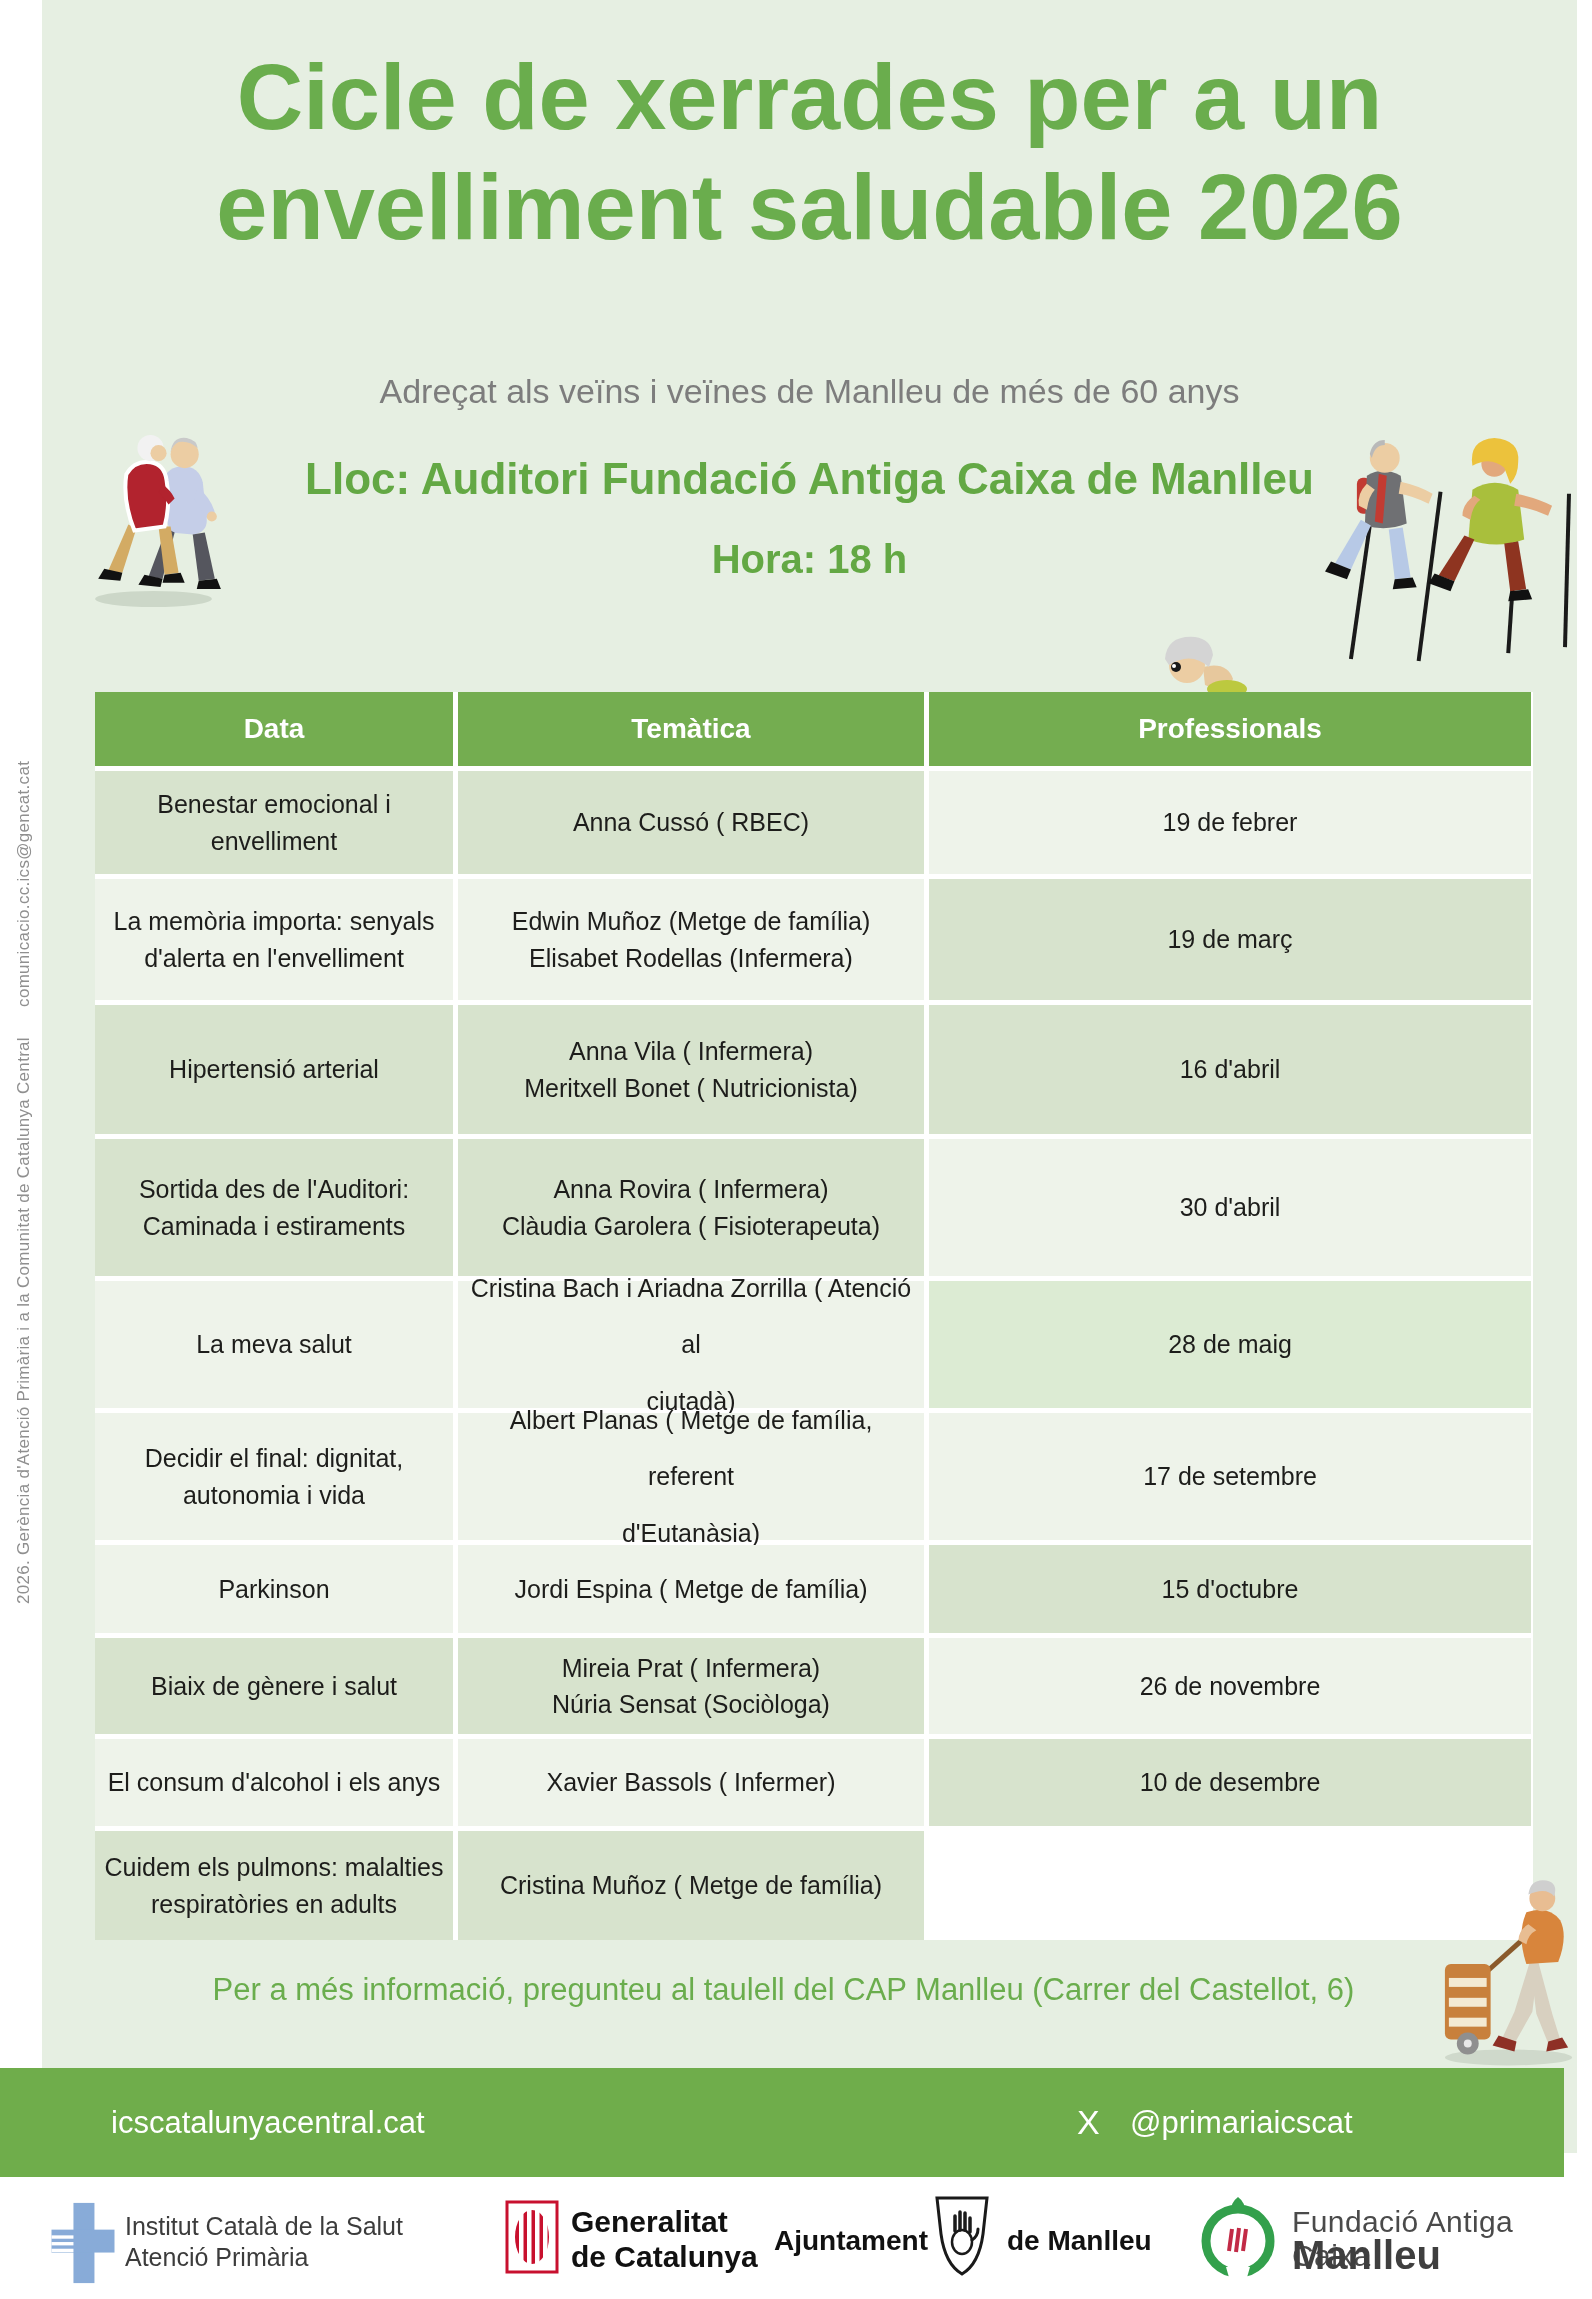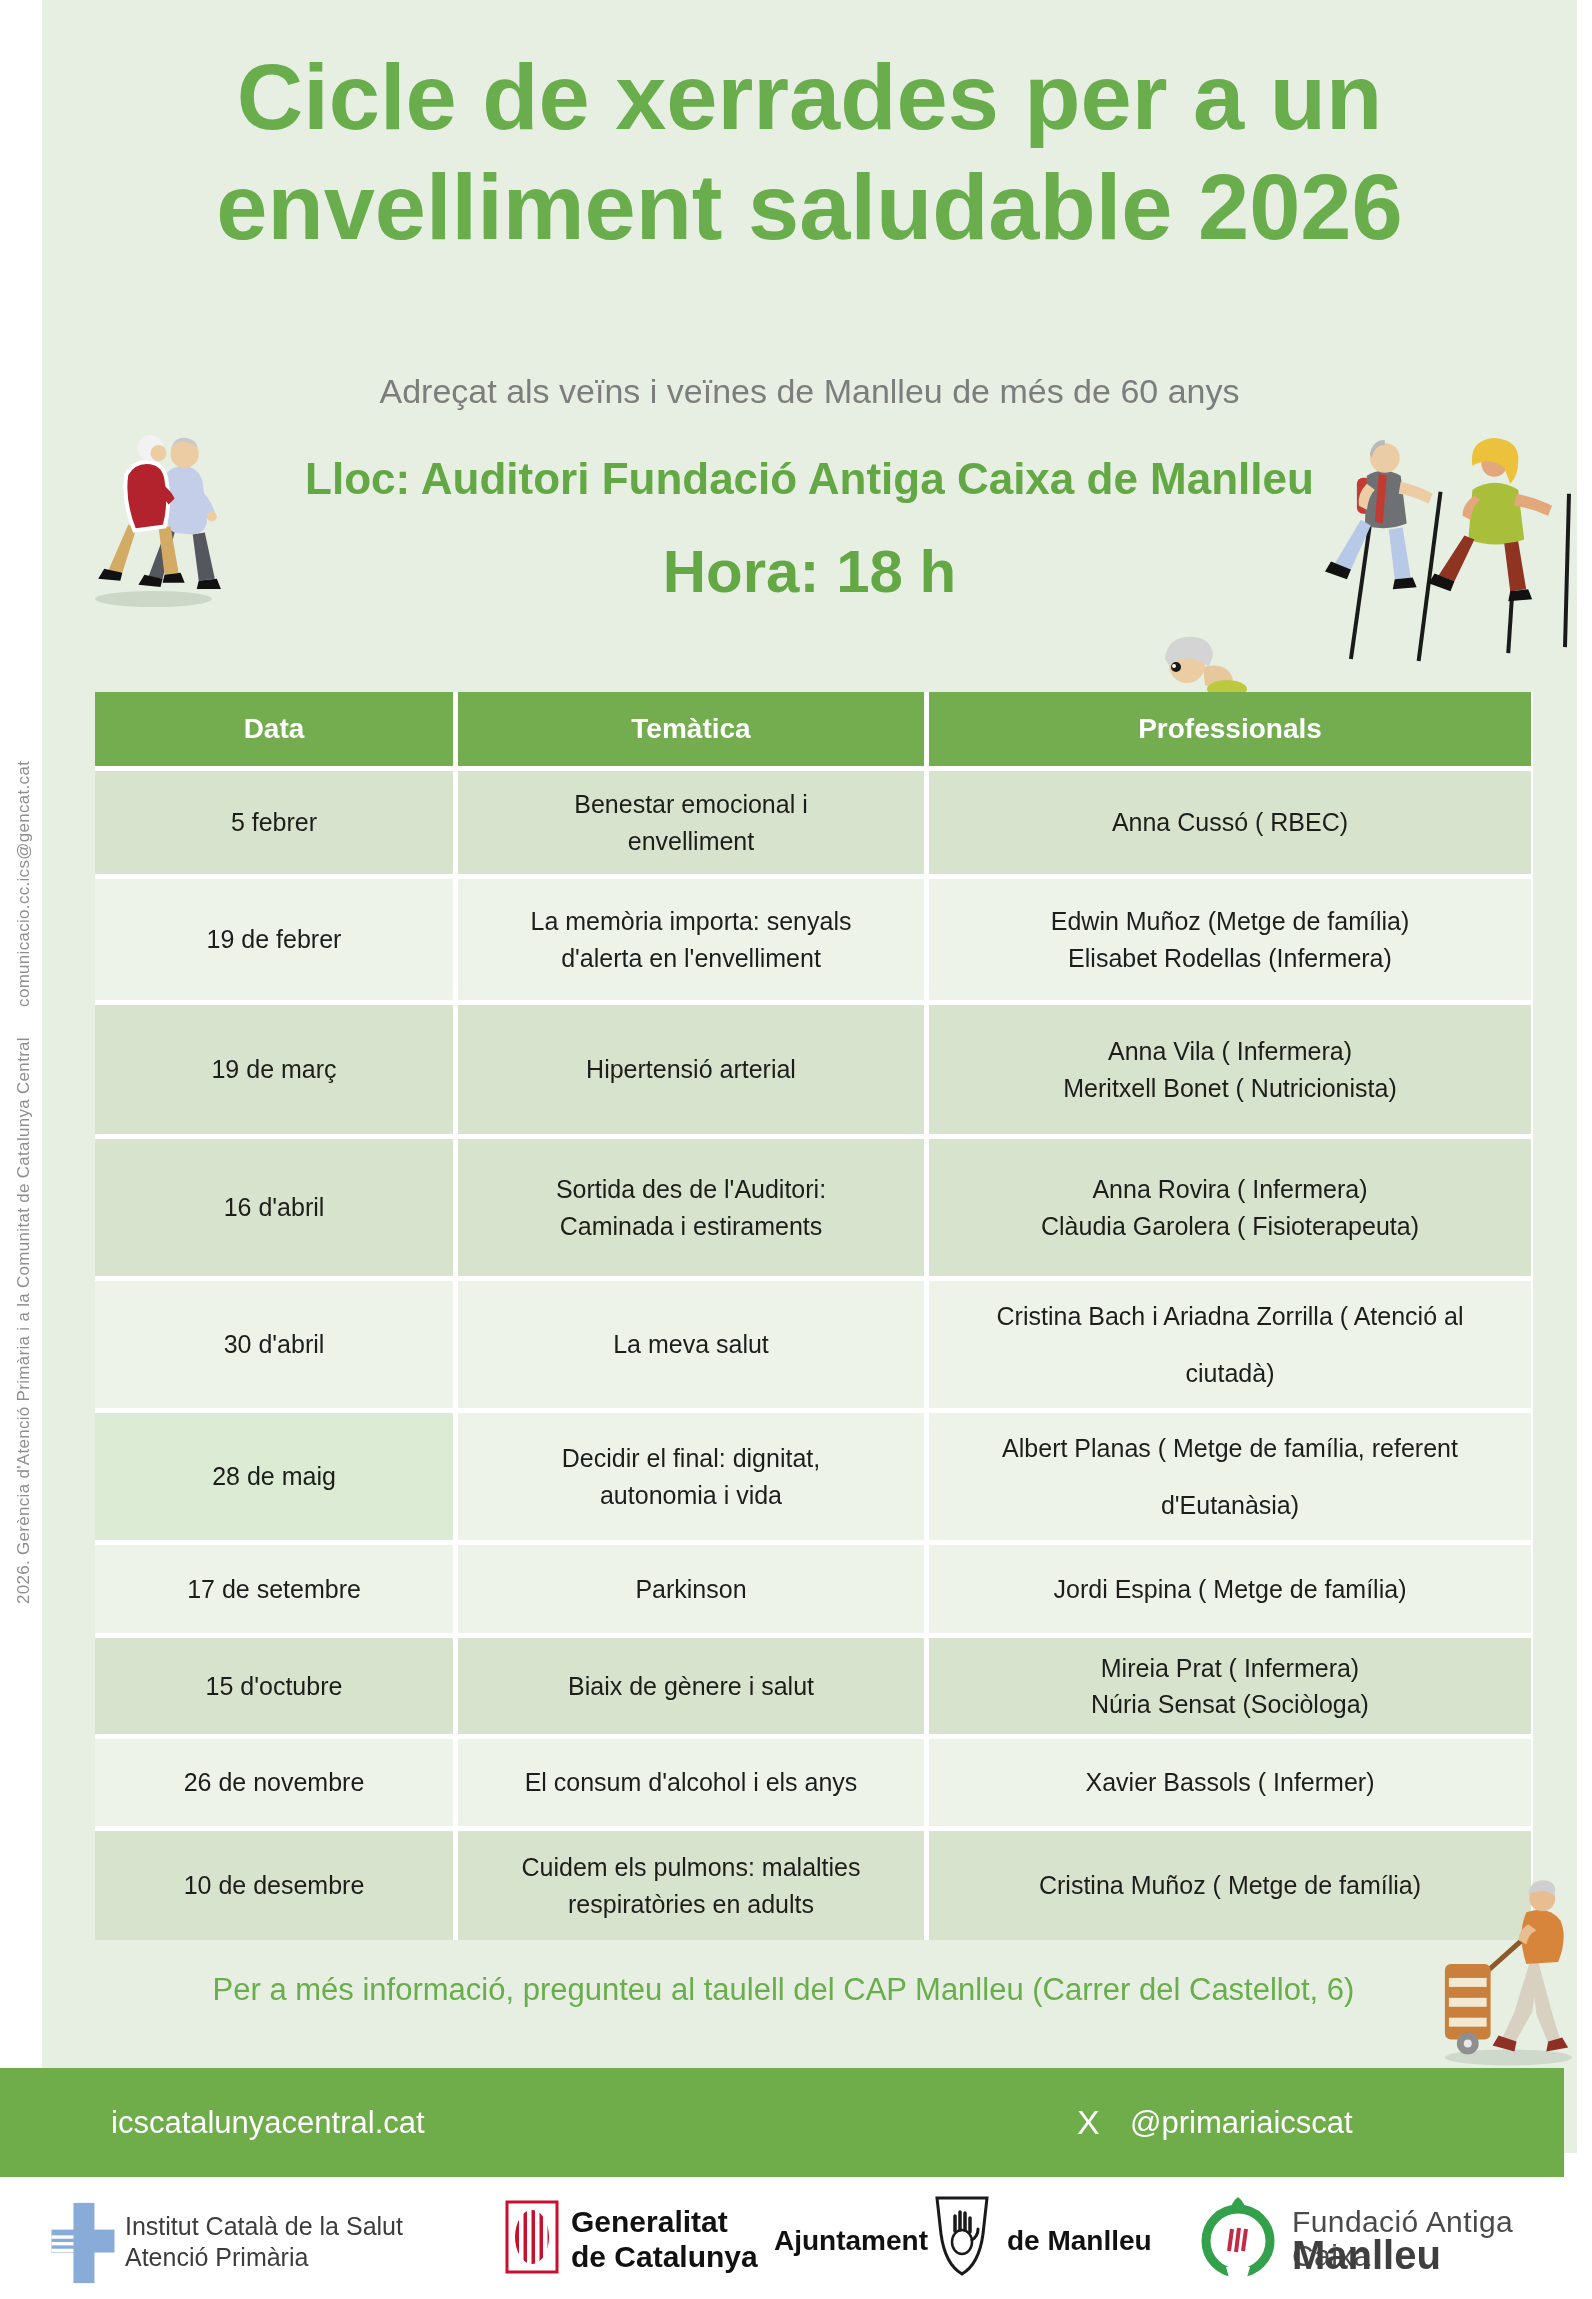--- a/index.html
+++ b/index.html
@@ -15,21 +15,21 @@
   }
   .title{
     left:42px;top:42px;width:1535px;text-align:center;
     font-size:92px;font-weight:bold;color:#6aad4d;line-height:1.2;
   }
   .subtitle{
     left:42px;top:372px;width:1535px;text-align:center;
     font-size:34px;color:#7d7d7d;
   }
   .loc1{left:42px;top:454px;width:1535px;text-align:center;font-size:44px;font-weight:bold;color:#63a844;}
-  .loc2{left:42px;top:537px;width:1535px;text-align:center;font-size:60px;font-weight:bold;color:#63a844;}
+  .loc2{left:42px;top:537px;width:1535px;text-align:center;font-size:40px;font-weight:bold;color:#63a844;}
 
   .tbl{
     left:95px;top:692px;width:1438px;display:grid;z-index:2;
     grid-template-columns:358px 466px 602px;
     grid-template-rows:74px 103px 121px 129px 137px 127px 127px 88px 96px 87px 109px;
     gap:5px;background:#ffffff;
   }
   .th{
     background:#74ad50;color:#ffffff;font-weight:bold;font-size:28px;
     display:flex;align-items:center;justify-content:center;
@@ -147,21 +147,20 @@
     <circle cx="21" cy="41" r="2" fill="#ffffff"></circle>
     <ellipse cx="74" cy="64" rx="20" ry="9" fill="#bcc93f"></ellipse>
   </svg>
 </div>
 
 <div class="abs tbl">
   <div class="th">Data</div>
   <div class="th">Temàtica</div>
   <div class="th">Professionals</div>
 
-  <div class="td dark">5 febrer</div>
   <div class="td dark">Benestar emocional i
 envelliment</div>
   <div class="td dark">Anna Cussó ( RBEC)</div>
 
   <div class="td light">19 de febrer</div>
   <div class="td light">La memòria importa: senyals
 d'alerta en l'envelliment</div>
   <div class="td light">Edwin Muñoz (Metge de família)
 Elisabet Rodellas (Infermera)</div>
 

